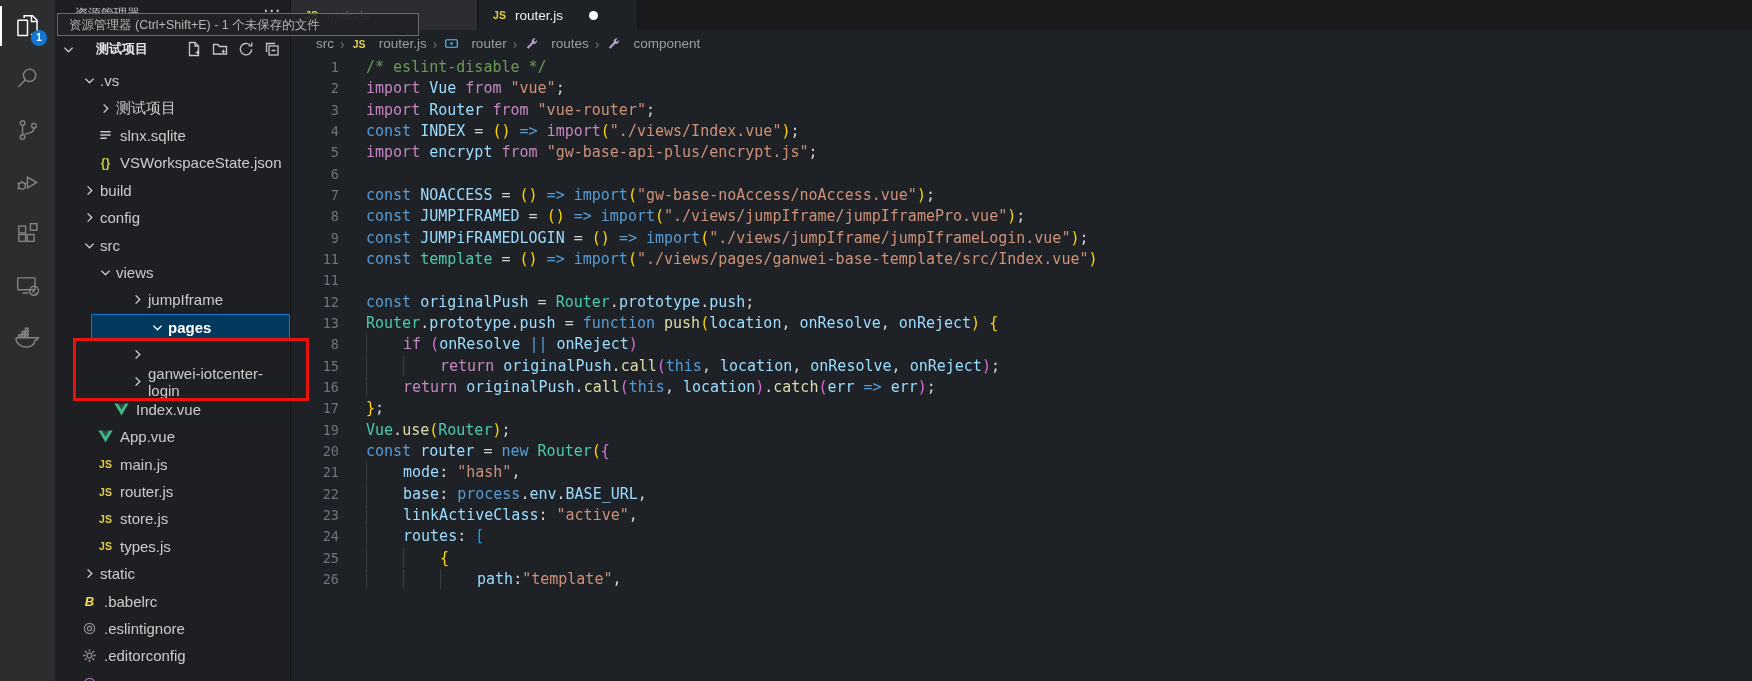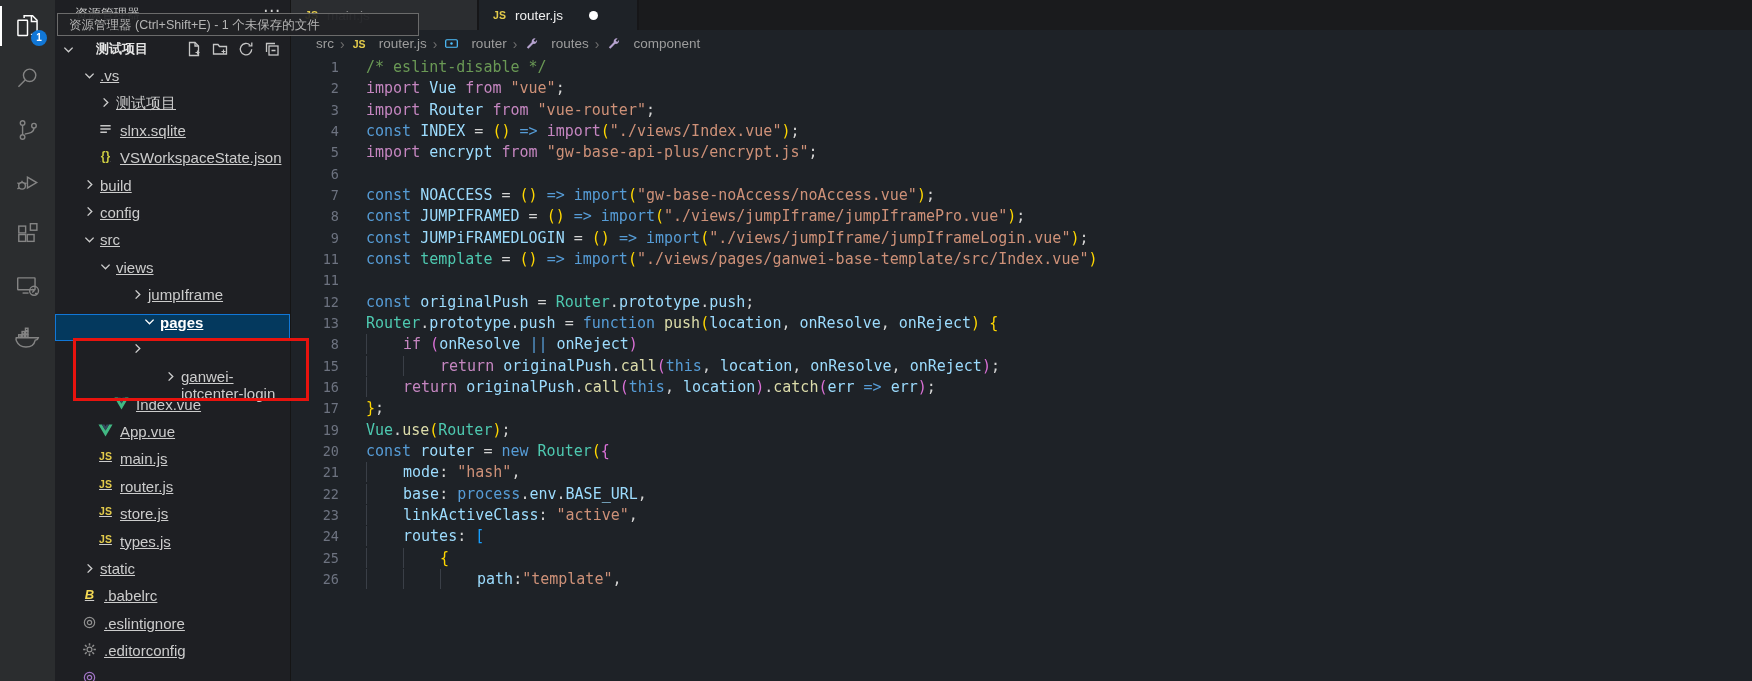--- a/index.html
+++ b/index.html
@@ -18,21 +18,21 @@
   #sidebar{position:absolute;left:55px;top:0;width:235px;height:681px;background:#1e1f23;z-index:4;border-right:1px solid #151515;}
   #pane-title{position:absolute;left:20px;top:5px;font-size:13px;color:#c5c5c5;}
   #more-actions{position:absolute;left:208px;top:0px;font-size:17px;color:#d0d0d0;cursor:pointer;}
   #section-header{position:absolute;left:0;top:36px;width:235px;height:26px;display:flex;align-items:center;}
   #section-label{margin-left:20px;font-size:13px;font-weight:bold;color:#e5e5e5;flex:0 0 auto;}
   #section-chevron{margin-left:6px;display:flex;align-items:center;}
   #section-actions{margin-left:auto;margin-right:10px;display:flex;gap:9px;}
   .sec-act{width:17px;height:17px;color:#c5c5c5;display:flex;align-items:center;justify-content:center;}
 
   #tree{position:absolute;left:0;top:67px;width:235px;height:614px;overflow:hidden;}
-  .trow{position:relative;height:27.4px;display:flex;align-items:flex-start;font-size:15px;color:#cccccc;box-sizing:border-box;text-decoration:underline;}
+  .trow{position:relative;height:27.4px;display:flex;align-items:center;font-size:15px;color:#cccccc;box-sizing:border-box;}
   .trow.selected{background:#04395e;box-shadow:inset 0 0 0 1px #1177d7;color:#ffffff;}
   .tchev{width:16px;height:16px;flex:0 0 16px;display:flex;align-items:center;justify-content:center;margin-right:3px;}
   .tchev.open svg{transform:rotate(90deg);}
   .ficon{width:17px;flex:0 0 17px;margin-right:6px;display:flex;align-items:center;justify-content:center;font-size:12px;}
   .js-glyph{font-weight:800;font-size:10.5px;color:#e3cb4b;font-family:"Liberation Sans",sans-serif;}
   .json-glyph{font-weight:bold;font-size:12px;color:#cbcb41;}
   .babel-glyph{font-weight:800;font-style:italic;font-size:13px;color:#f5da55;}
 
   
   #red-box{position:absolute;left:73px;top:338px;width:230px;height:57px;border:3px solid #e8130e;z-index:40;pointer-events:none;}
@@ -246,36 +246,36 @@
           <span>views</span>
         </div>
         <div class="trow" style="padding-left: 74px;">
           <span class="tchev">
             <svg viewBox="0 0 16 16" width="15" height="15" fill="none" stroke="currentColor" stroke-width="1.3">
               <path d="M6 3.6l4.4 4.4L6 12.4" stroke-width="1.5"></path>
             </svg>
           </span>
           <span>jumpIframe</span>
         </div>
-        <div class="trow selected" style="padding-left: 86px;">
+        <div class="trow selected" style="padding-left: 58px; margin-left: 36px;">
           <span class="tchev open">
             <svg viewBox="0 0 16 16" width="15" height="15" fill="none" stroke="currentColor" stroke-width="1.3">
               <path d="M6 3.6l4.4 4.4L6 12.4" stroke-width="1.5"></path>
             </svg>
           </span>
           <span style="font-weight: bold;">pages</span>
         </div>
         <div class="trow" style="padding-left: 74px;">
           <span class="tchev">
             <svg viewBox="0 0 16 16" width="15" height="15" fill="none" stroke="currentColor" stroke-width="1.3">
               <path d="M6 3.6l4.4 4.4L6 12.4" stroke-width="1.5"></path>
             </svg>
           </span>
         </div>
-        <div class="trow" style="padding-left: 107px;">
+        <div class="trow" style="padding-left: 74px;">
           <span class="tchev">
             <svg viewBox="0 0 16 16" width="15" height="15" fill="none" stroke="currentColor" stroke-width="1.3">
               <path d="M6 3.6l4.4 4.4L6 12.4" stroke-width="1.5"></path>
             </svg>
           </span>
           <span>ganwei-iotcenter-login</span>
         </div>
         <div class="trow" style="padding-left: 58px;">
           <span class="ficon">
             <svg viewBox="0 0 16 16" width="15" height="15">

